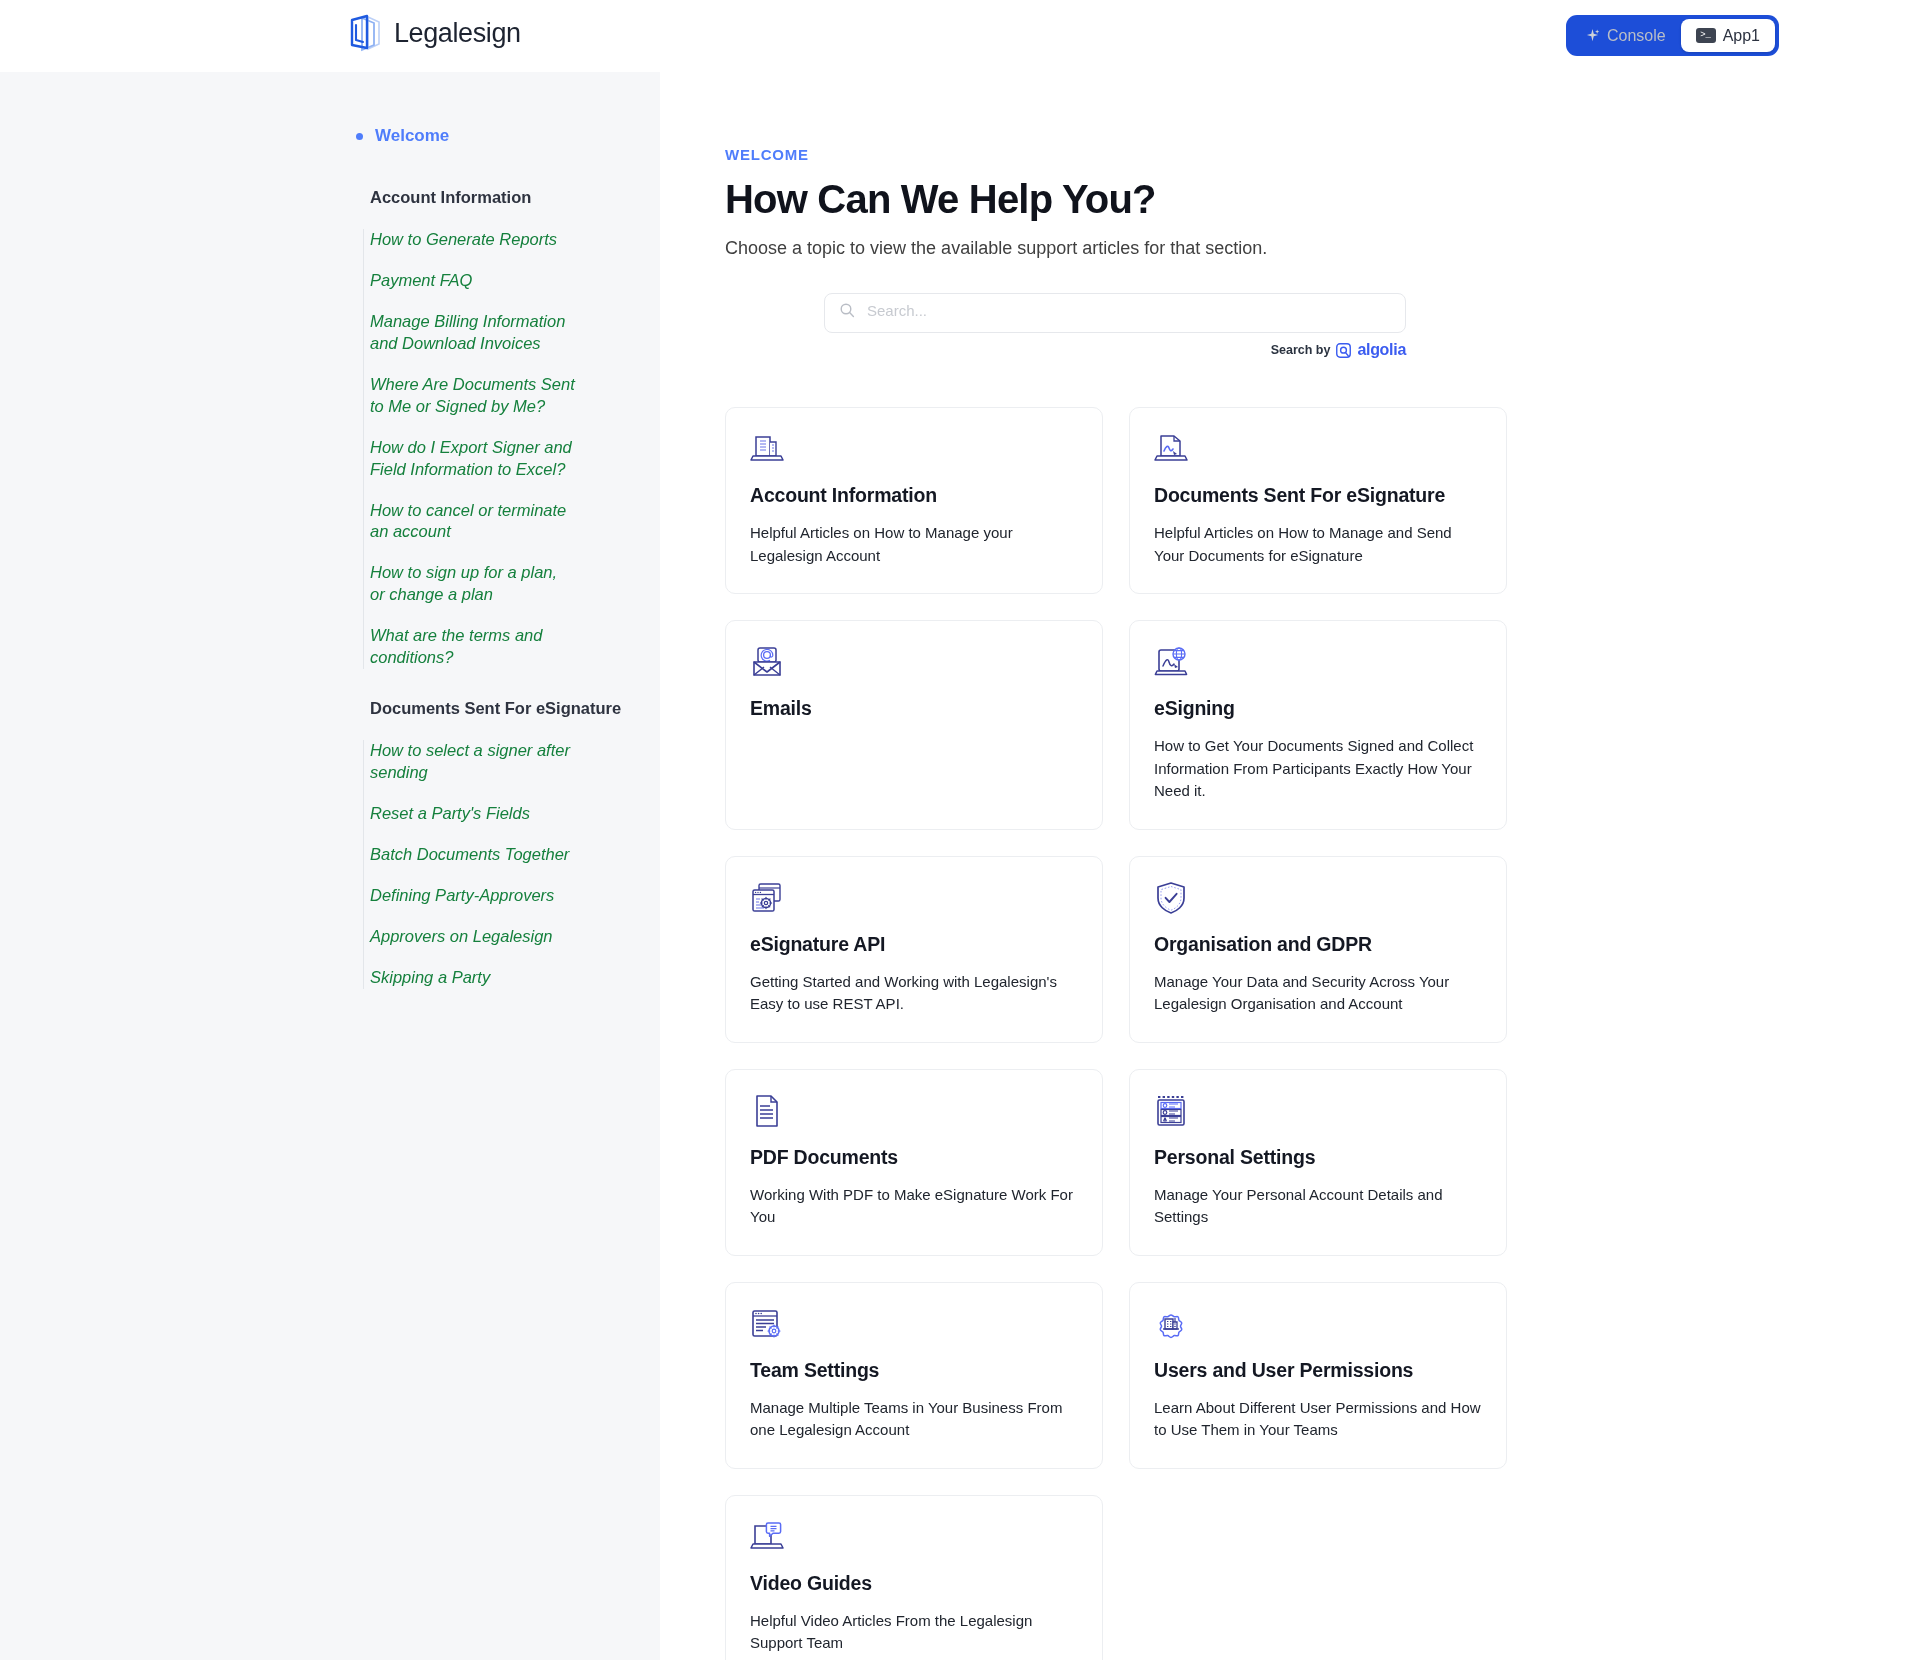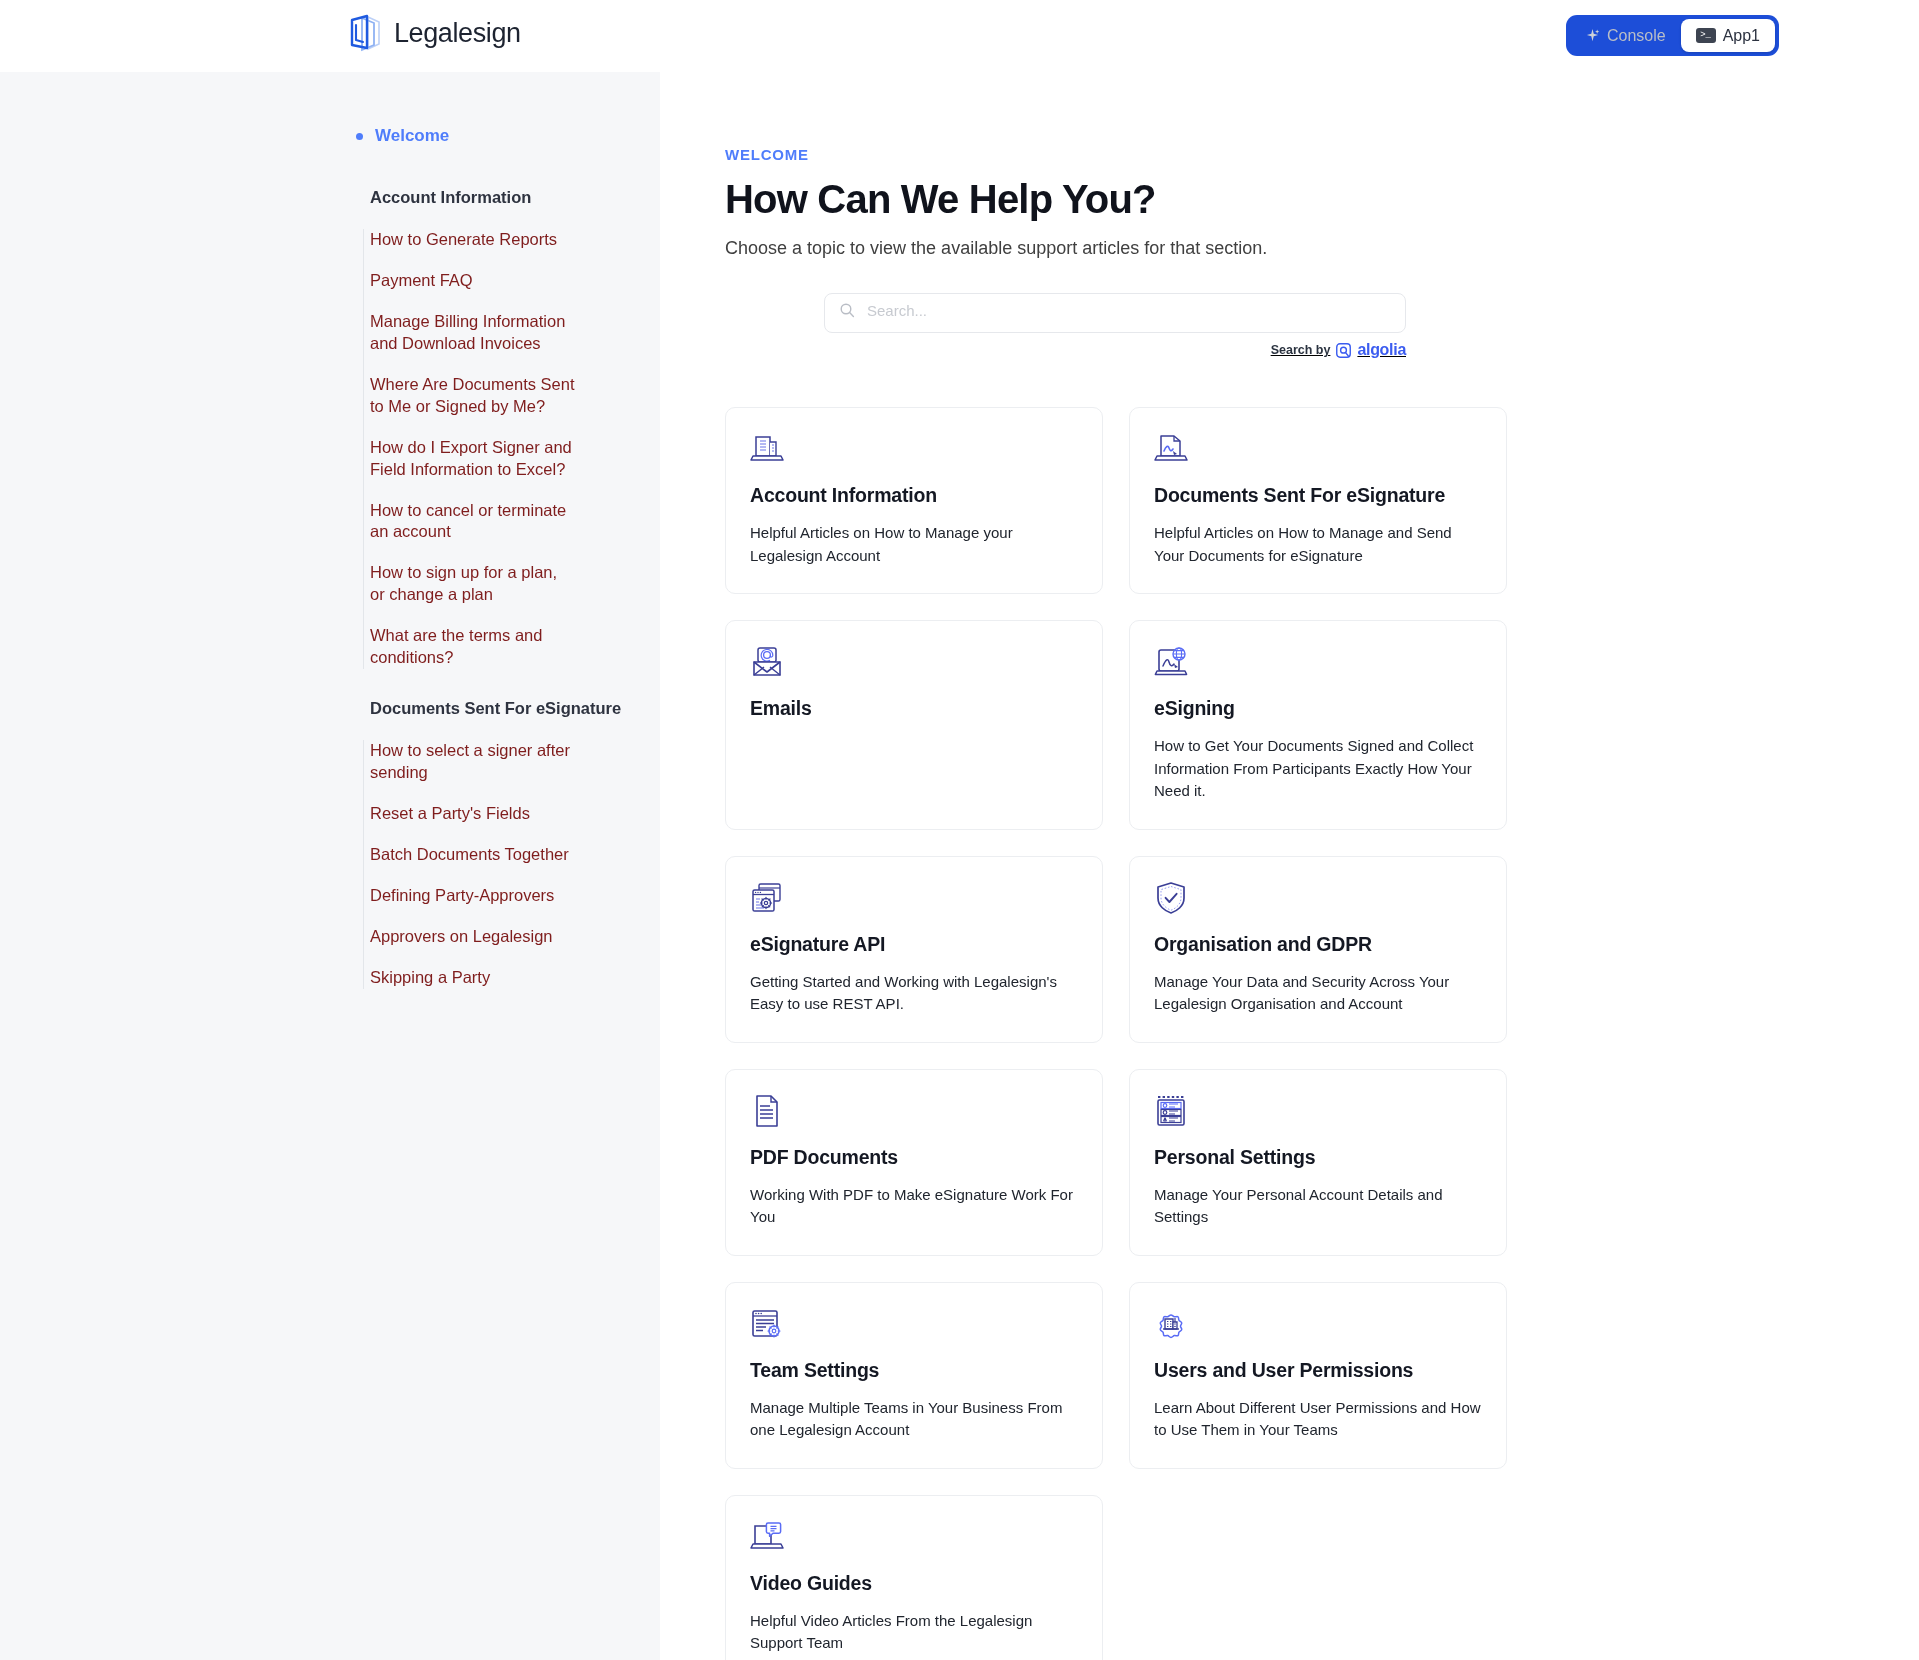--- a/index.html
+++ b/index.html
@@ -71,23 +71,24 @@
   .side-group-title {
     padding-left: 370px; font-size: 16.5px; font-weight: bold; color: #2e3340;
     margin-bottom: 22px; font-family: "Liberation Sans", sans-serif;
   }
   .side-links { position: relative; padding-left: 370px; border-left: 0; }
   .side-links::before {
     content: ""; position: absolute; left: 363px; top: 0; bottom: 0;
     width: 1px; background: #e3e6ea;
   }
   .side-link {
-    display: block; font-size: 16.5px; line-height: 1.33; color: #7f1d1d;
+    display: block; font-size: 16.5px; line-height: 1.33; color: #15803d;
     margin-bottom: 19px; max-width: 205px; cursor: pointer;
     font-family: "Liberation Sans", sans-serif;
+    font-style: italic;
   }
   .side-link:last-child { margin-bottom: 0; }
 
   
   .sb-track {
     position: absolute; right: 12px; top: 72px; width: 12px; height: 1588px;
     background: #fbfbfc;
   }
   .sb-arrow-up {
     position: absolute; right: 14px; top: 76px; width: 0; height: 0;
@@ -129,21 +130,21 @@
   }
   .search-ic { width: 16px; height: 16px; flex: none; display:block; }
   .search-input {
     border: none; outline: none; background: transparent;
     font-size: 15px; color: #3a3f4a; width: 100%;
     font-family: "Liberation Sans", sans-serif;
   }
   .search-input::placeholder { color: #c7cad0; }
   .algolia-row {
     display: flex; align-items: center; justify-content: flex-end;
-    gap: 6px; margin-top: 8px; width: 582px; text-decoration: underline;
+    gap: 6px; margin-top: 8px; width: 582px;
   }
   .algolia-label { font-size: 12.5px; color: #2b3340; font-weight: bold; }
   .algolia-mark { width: 15px; height: 15px; display:block; }
   .algolia-word { font-size: 16px; color: #3b5cf0; letter-spacing:-0.3px; font-weight: bold; }
 
   
   .grid {
     margin-top: 48px; display: grid;
     grid-template-columns: 378px 378px; gap: 26px 26px;
     width: 782px;

